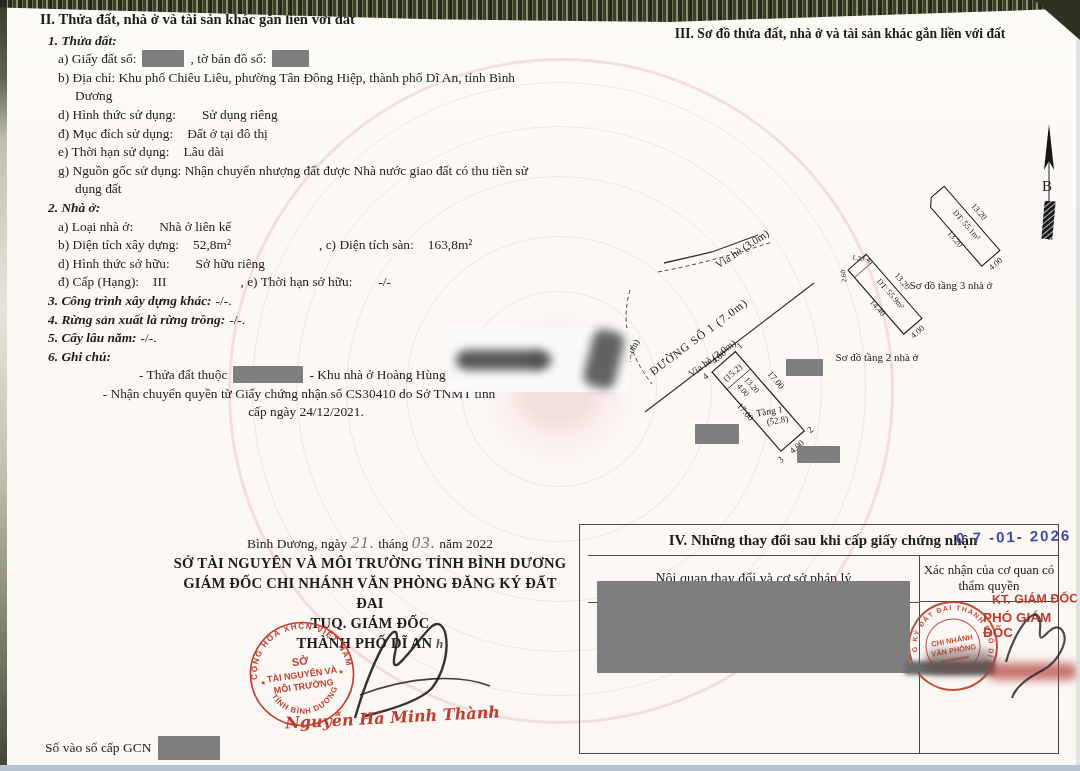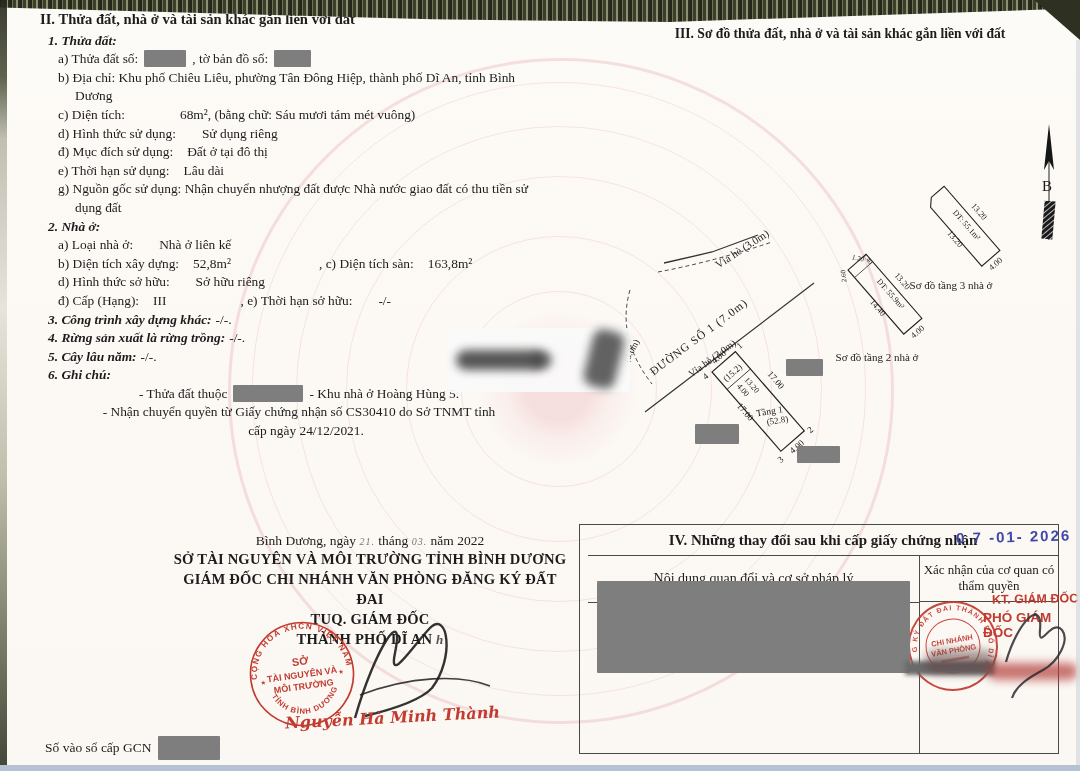--- a/index.html
+++ b/index.html
@@ -39,21 +39,21 @@
   
   .diagram{left:0;top:0;width:1080px;height:771px;z-index:3;pointer-events:none;}
   .diagram text{fill:#1c1c1c;font-family:"Liberation Serif",serif;stroke:none;}
   
   .rbox{background:#7e7e7e;z-index:4;border-radius:1px;}
   .blurpatch{background:rgba(250,250,250,.94);z-index:4;}
   .blob{position:absolute;filter:blur(5px);border-radius:10px;}
   
   .sigblock{left:170px;top:533px;width:400px;text-align:center;z-index:3;}
   .sig-date{font-size:13.5px;}
-  .hand{color:#777;font-style:italic;font-size:10px;letter-spacing:1px;}
+  .hand{color:#777;font-style:italic;font-size:17px;letter-spacing:1px;}
   .sig-bold{font-weight:bold;font-size:14.6px;line-height:20px;letter-spacing:.2px;}
   .handmark{color:#555;font-style:italic;font-size:13px;}
   .seal-svg{left:246px;top:618px;width:112px;height:112px;z-index:4;transform:rotate(-8deg);}
   .sig-black{left:320px;top:588px;width:175px;height:145px;z-index:5;}
   .signer{left:280px;top:708px;width:225px;text-align:center;color:#c23b30;
           font-style:italic;font-weight:bold;font-size:16px;transform:rotate(-3deg);z-index:5;
           font-family:"DejaVu Serif",serif;}
   
   .t4{left:579px;top:524px;width:470px;height:228px;border:1px solid #4a4a4a;z-index:2;background:transparent;padding-left:8px;}
   .t4-title{height:30px;line-height:30px;text-align:center;font-weight:bold;font-size:15px;border-bottom:1px solid #4a4a4a;}
@@ -89,26 +89,23 @@
     <div class="wm thin" style="left:346px;top:176px;width:424px;height:424px;"></div>
     <div class="wm thin" style="left:406px;top:236px;width:304px;height:304px;"></div>
     <div class="wm thin" style="left:461px;top:291px;width:194px;height:194px;"></div>
     <div class="wm-core" style="left:478px;top:308px;width:160px;height:160px;"></div>
   </div>
 
   <div class="abs s2">
     <div class="s2-title">II. Thửa đất, nhà ở và tài sản khác gắn liền với đất</div>
     <div class="h-item">1. Thửa đất:</div>
     <div class="sub">
-      <span>a) Thửa đất số:</span><span class="redact w1"></span><span>, tờ bản đồ số:</span><span class="redact w2"></span>
+      <span>a) Giấy đất số:</span><span class="redact w1"></span><span>, tờ bản đồ số:</span><span class="redact w2"></span>
     </div>
     <div class="sub">b) Địa chỉ:  Khu phố Chiêu Liêu, phường Tân Đông Hiệp, thành phố Dĩ An, tỉnh Bình Dương</div>
-    <div class="sub">
-      <span>c) Diện tích:</span><span class="g-lg">68m², (bằng chữ: Sáu mươi tám mét vuông)</span>
-    </div>
     <div class="sub">
       <span>d) Hình thức sử dụng:</span><span class="g-md">Sử dụng riêng</span>
     </div>
     <div class="sub">
       <span>đ) Mục đích sử dụng:</span><span class="g-sm">Đất ở tại đô thị</span>
     </div>
     <div class="sub">
       <span>e) Thời hạn sử dụng:</span><span class="g-sm">Lâu dài</span>
     </div>
     <div class="sub">
@@ -263,21 +260,21 @@
     <path d="M 35,130 C 55,60 85,15 75,65 C 68,98 95,55 110,40 C 128,22 135,70 112,100 C 100,113 70,122 45,128" fill="none" stroke="#1d1d1d" stroke-width="2.4" opacity="0.9"></path>
     <path d="M 40,107 C 90,88 140,86 170,98" fill="none" stroke="#1d1d1d" stroke-width="1.6" opacity="0.85"></path>
   </svg>
 
   <div class="abs signer">Nguyễn Hà Minh Thành</div>
 
   <div class="abs t4">
     <div class="t4-title">IV. Những thay đổi sau khi cấp giấy chứng nhận</div>
     <div class="t4-body">
       <div class="t4-left">
-        <div class="t4-lh">Nội dung quan đổi và cơ sở pháp lý</div>
+        <div class="t4-lh">Nội quan thay đổi và cơ sở pháp lý</div>
       </div>
       <div class="t4-right">
         <div class="t4-rh">Xác nhận của cơ quan có thẩm quyền</div>
       </div>
     </div>
   </div>
 
   <div class="abs rbox" style="left:597px;top:581px;width:313px;height:92px;z-index:4;"></div>
   <div class="abs" style="left:905px;top:661px;width:90px;height:14px;background:#6a6a6a;filter:blur(2px);z-index:4;"></div>
 

